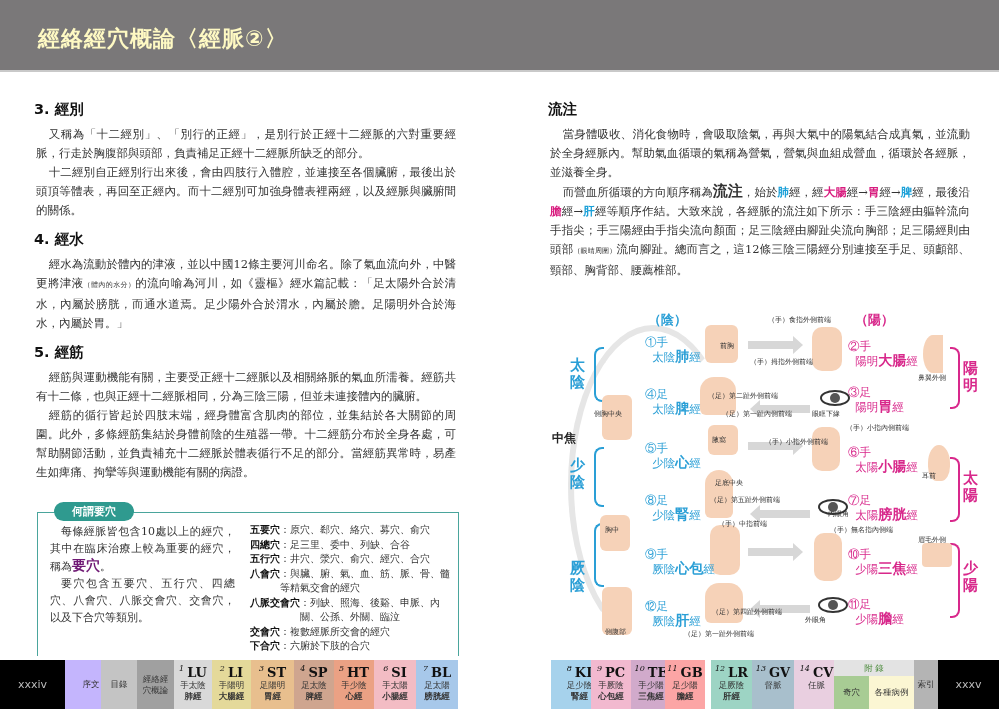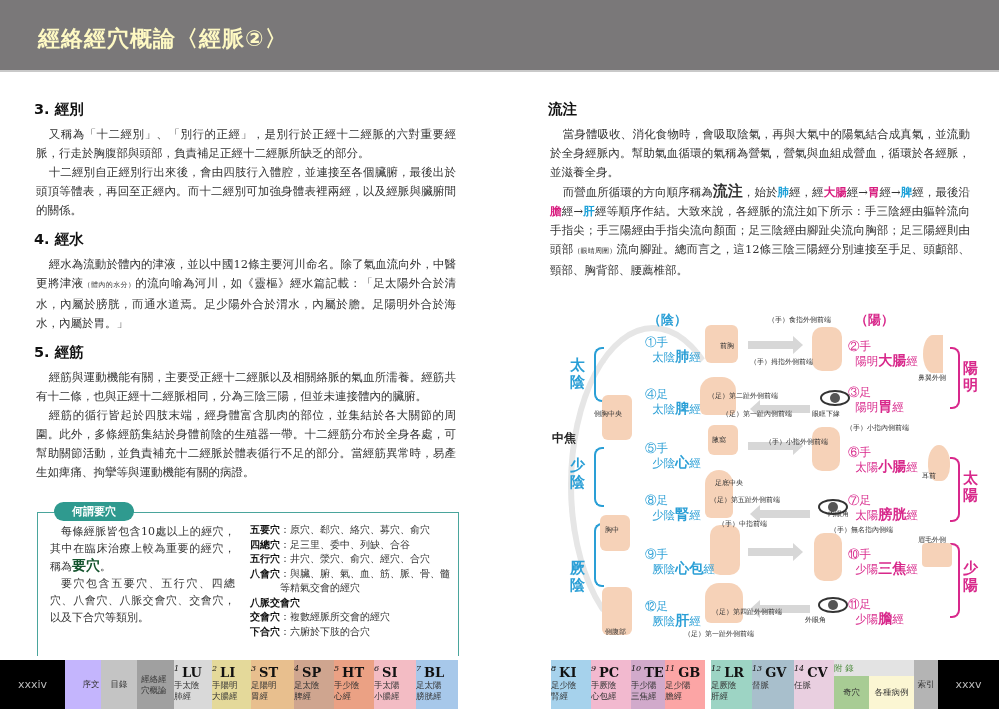--- a/index.html
+++ b/index.html
@@ -14,21 +14,21 @@
 .sec{margin-bottom:10px}
 .small{font-size:7px}
 .hl-blue{color:#1aa0d8;font-family:"DejaVu Sans",sans-serif;font-weight:bold}
 .hl-pink{color:#d81b7e;font-family:"DejaVu Sans",sans-serif;font-weight:bold}
 .bigword{font-size:15px;font-weight:bold}
 
 .box{position:absolute;left:37px;top:512px;width:422px;height:144px;border:1px solid #4aa59c;border-bottom:none}
 .box-tag{position:absolute;left:16px;top:-11px;background:#2f9a8f;color:#fff;font-family:"DejaVu Sans",sans-serif;font-weight:bold;font-size:11px;padding:2px 18px;border-radius:10px}
 .box-left{position:absolute;left:12px;top:10px;width:185px;font-size:11px;line-height:17px;color:#333}
 .box-left p{text-indent:1em}
-.box-left .yx{font-weight:bold;font-size:14px;color:#14532d}
+.box-left .yx{font-weight:bold;font-size:14px;color:#701a75}
 .box-right{position:absolute;left:212px;top:10px;width:205px;font-size:10px;line-height:14.5px;color:#333}
 .kv{display:flex}
 .kv .k{font-family:"DejaVu Sans",sans-serif;font-weight:bold;white-space:nowrap;color:#111}
 .kv .v{flex:1}
 
 .diagram{position:absolute;left:550px;top:305px;width:440px;height:340px}
 .lbl{position:absolute;font-size:11px;line-height:13px}
 .blue{color:#2a9fd6}
 .pink{color:#d8288b}
 .mer{position:absolute;font-size:11.5px;line-height:14px}
@@ -40,25 +40,25 @@
 .arrow.l:after{left:-14px;border-right:10px solid #d7d7d7}
 .skin{position:absolute;background:#f6d2b8;border-radius:6px}
 .bracket{position:absolute;border:2px solid;border-right:none;border-radius:8px 0 0 8px;width:10px}
 .bracket.r{border:2px solid;border-left:none;border-radius:0 8px 8px 0}
 .vlabel{position:absolute;font-size:15px;font-weight:bold;line-height:17px;width:18px}
 .eye{position:absolute;width:30px;height:16px;border:2px solid #333;border-radius:50%}
 .eye:after{content:"";position:absolute;left:8px;top:1px;width:10px;height:10px;border-radius:50%;background:#555}
 .arc{position:absolute;border:6px solid #e6e6e6;border-radius:50%}
 
 .footer{position:absolute;left:0;top:660px;width:999px;height:49px}
-.tab{position:absolute;top:0;height:49px;font-family:"DejaVu Sans",sans-serif;font-size:8.5px;line-height:11px;color:#333}
+.tab{position:absolute;top:0;height:49px;text-align:center;font-family:"DejaVu Sans",sans-serif;font-size:8.5px;line-height:11px;color:#333}
 .tab .code{display:block;font-family:"DejaVu Serif",serif;font-weight:bold;font-size:13px;margin-top:3px;color:#111}
 .tab .code sup{font-style:italic;font-weight:normal;font-size:8px;vertical-align:6px;margin-right:3px}
 .tab .n{display:block;margin-top:2px}
-.tab .n2{display:block;font-weight:normal}
+.tab .n2{display:block;font-weight:bold}
 .tab.plain{display:flex;align-items:center;justify-content:center}
 .pg{background:#000;color:#bbb;font-size:11px}
 </style>
 </head>
 <body>
 
 <div class="header">
   <h1>經絡經穴概論〈經脈②〉</h1>
 </div>
 
@@ -97,20 +97,21 @@
     <div class="kv">
         <span class="k">五行穴</span>
         <span class="v">：井穴、滎穴、俞穴、經穴、合穴</span>
       </div>
     <div class="kv">
         <span class="k">八會穴</span>
         <span class="v">：與臟、腑、氣、血、筋、脈、骨、髓等精氣交會的經穴</span>
       </div>
     <div class="kv">
         <span class="k">八脈交會穴</span>
+        <span class="v">：列缺、照海、後谿、申脈、內關、公孫、外關、臨泣</span>
       </div>
     <div class="kv">
         <span class="k">交會穴</span>
         <span class="v">：複數經脈所交會的經穴</span>
       </div>
     <div class="kv">
         <span class="k">下合穴</span>
         <span class="v">：六腑於下肢的合穴</span>
       </div>
   </div>

